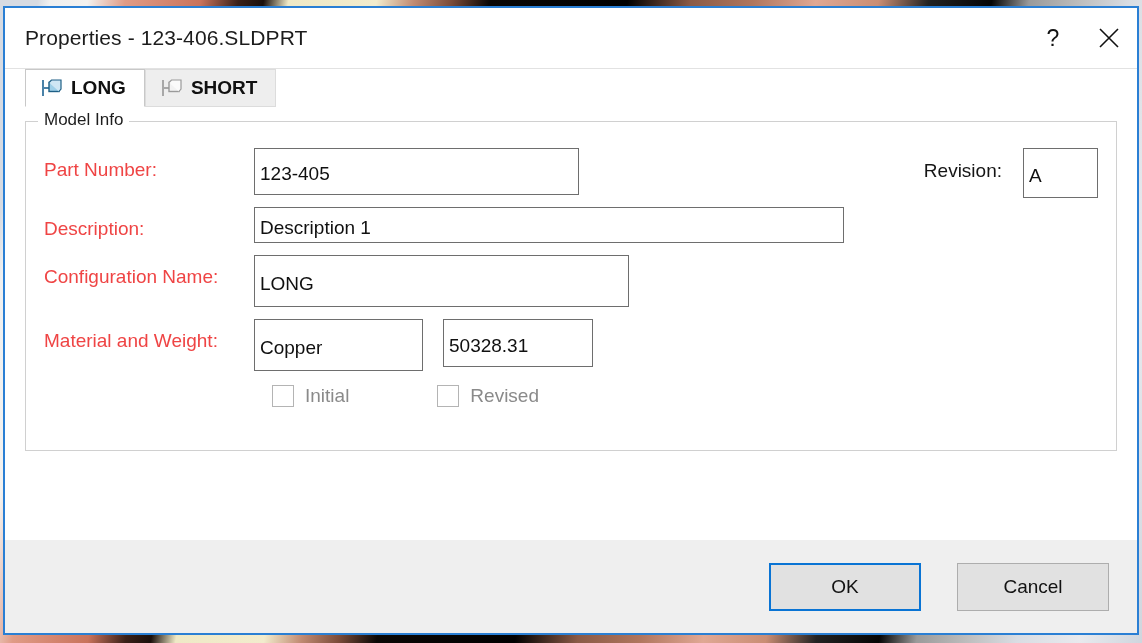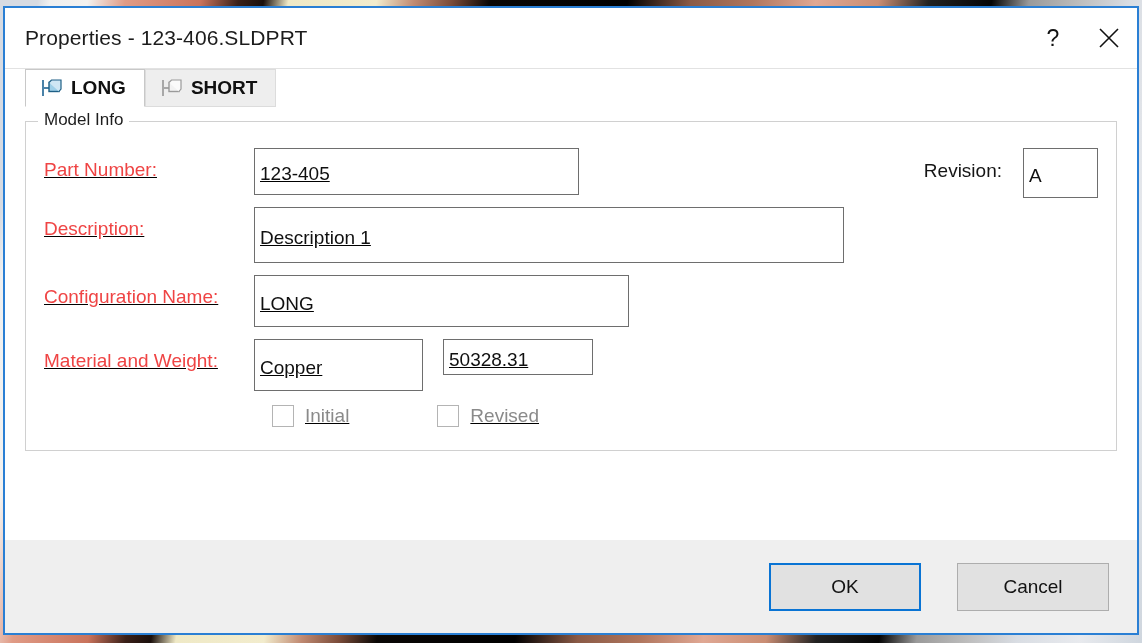--- a/index.html
+++ b/index.html
@@ -123,21 +123,20 @@
     justify-content: flex-end;
   }
   .tab-icon { width: 22px; height: 20px; display: block; }
 
   
   .dlg-body {
     flex: 1 1 auto;
     background: #ffffff;
     padding: 0 20px;
     position: relative;
-    text-decoration: underline;
   }
 
   
   .groupbox {
     position: relative;
     margin-top: 14px;
     border: 1px solid #d0d0d0;
     height: 330px;
     box-sizing: border-box;
   }
@@ -178,24 +177,24 @@
     background: #ffffff;
     box-sizing: border-box;
     font-size: 19px;
     color: #101010;
     padding: 5px 5px 0 5px;
     font-family: "Liberation Sans", sans-serif;
     outline: none;
     line-height: 1.15;
   }
   .field.part       { width: 325px; height: 47px; }
-  .field.desc       { width: 590px; height: 56px; }
+  .field.desc       { width: 590px; height: 36px; }
   .field.config     { width: 375px; height: 52px; }
   .field.material   { width: 169px; height: 52px; }
-  .field.weight     { width: 150px; height: 36px; margin-left: 20px; }
+  .field.weight     { width: 150px; height: 48px; margin-left: 20px; }
   .field.revision   { width: 75px;  height: 50px; }
 
   .revision-wrap {
     position: absolute;
     right: 18px;
     top: 0;
     display: flex;
     align-items: flex-start;
   }
   .revision-label {

